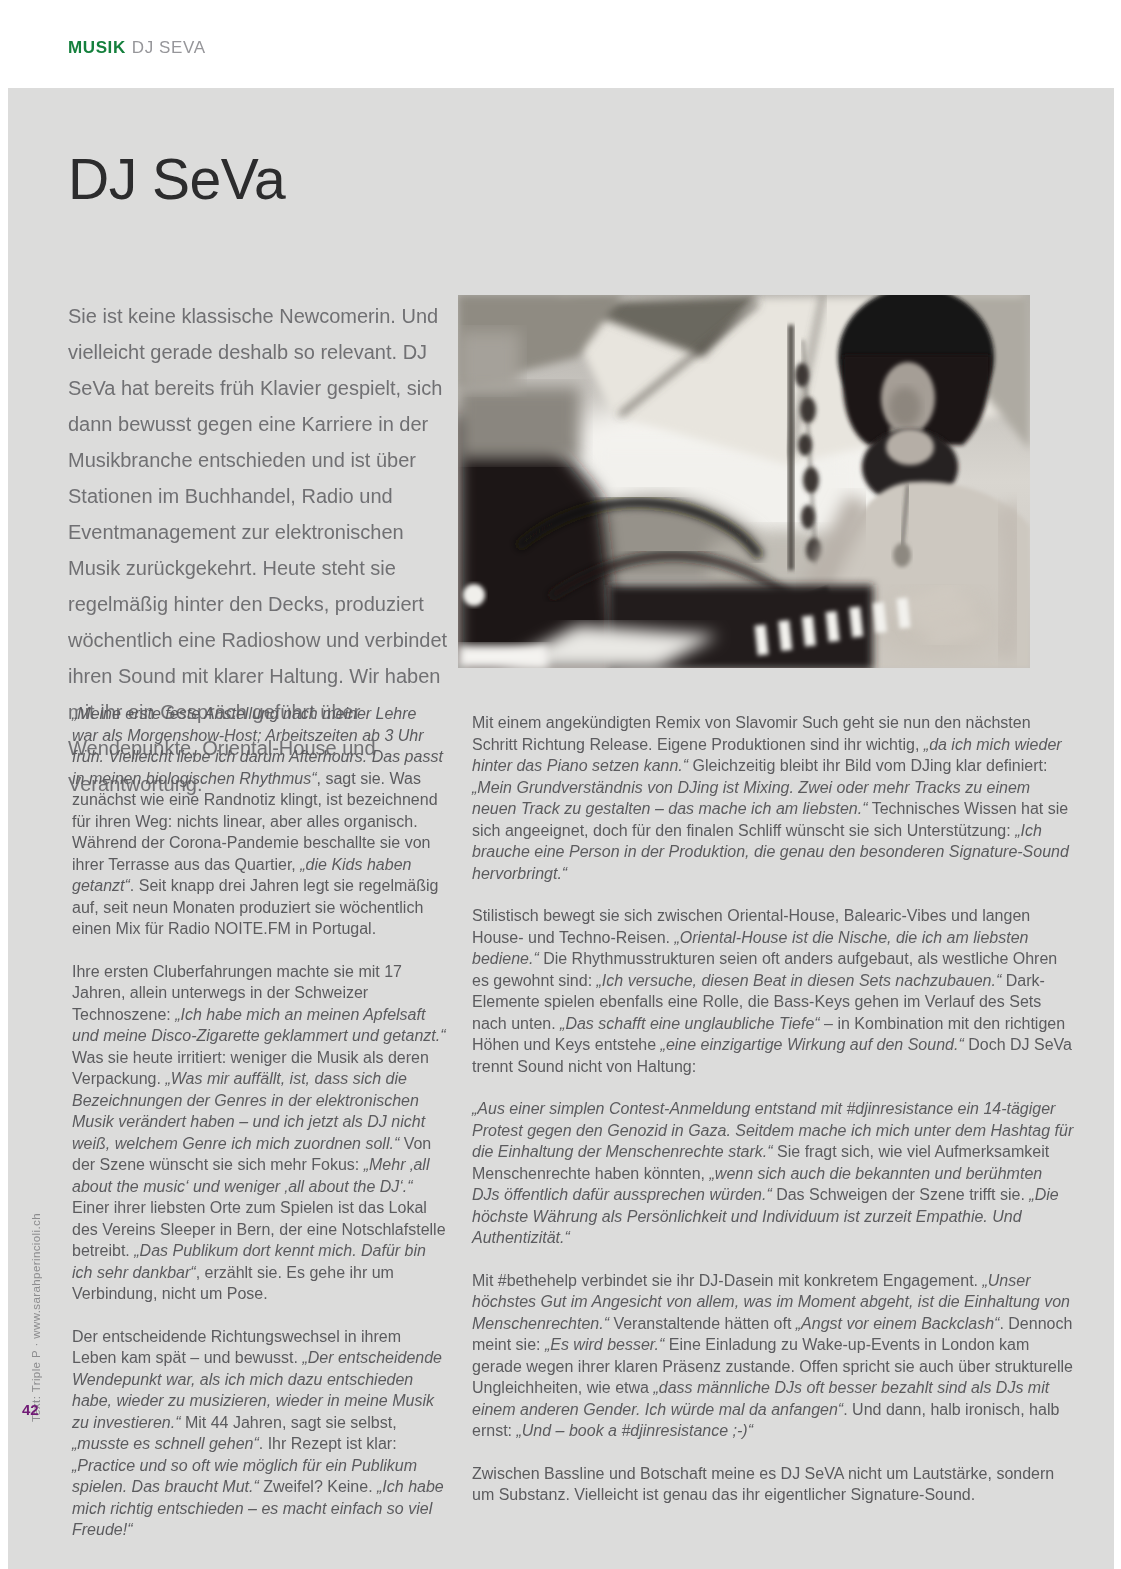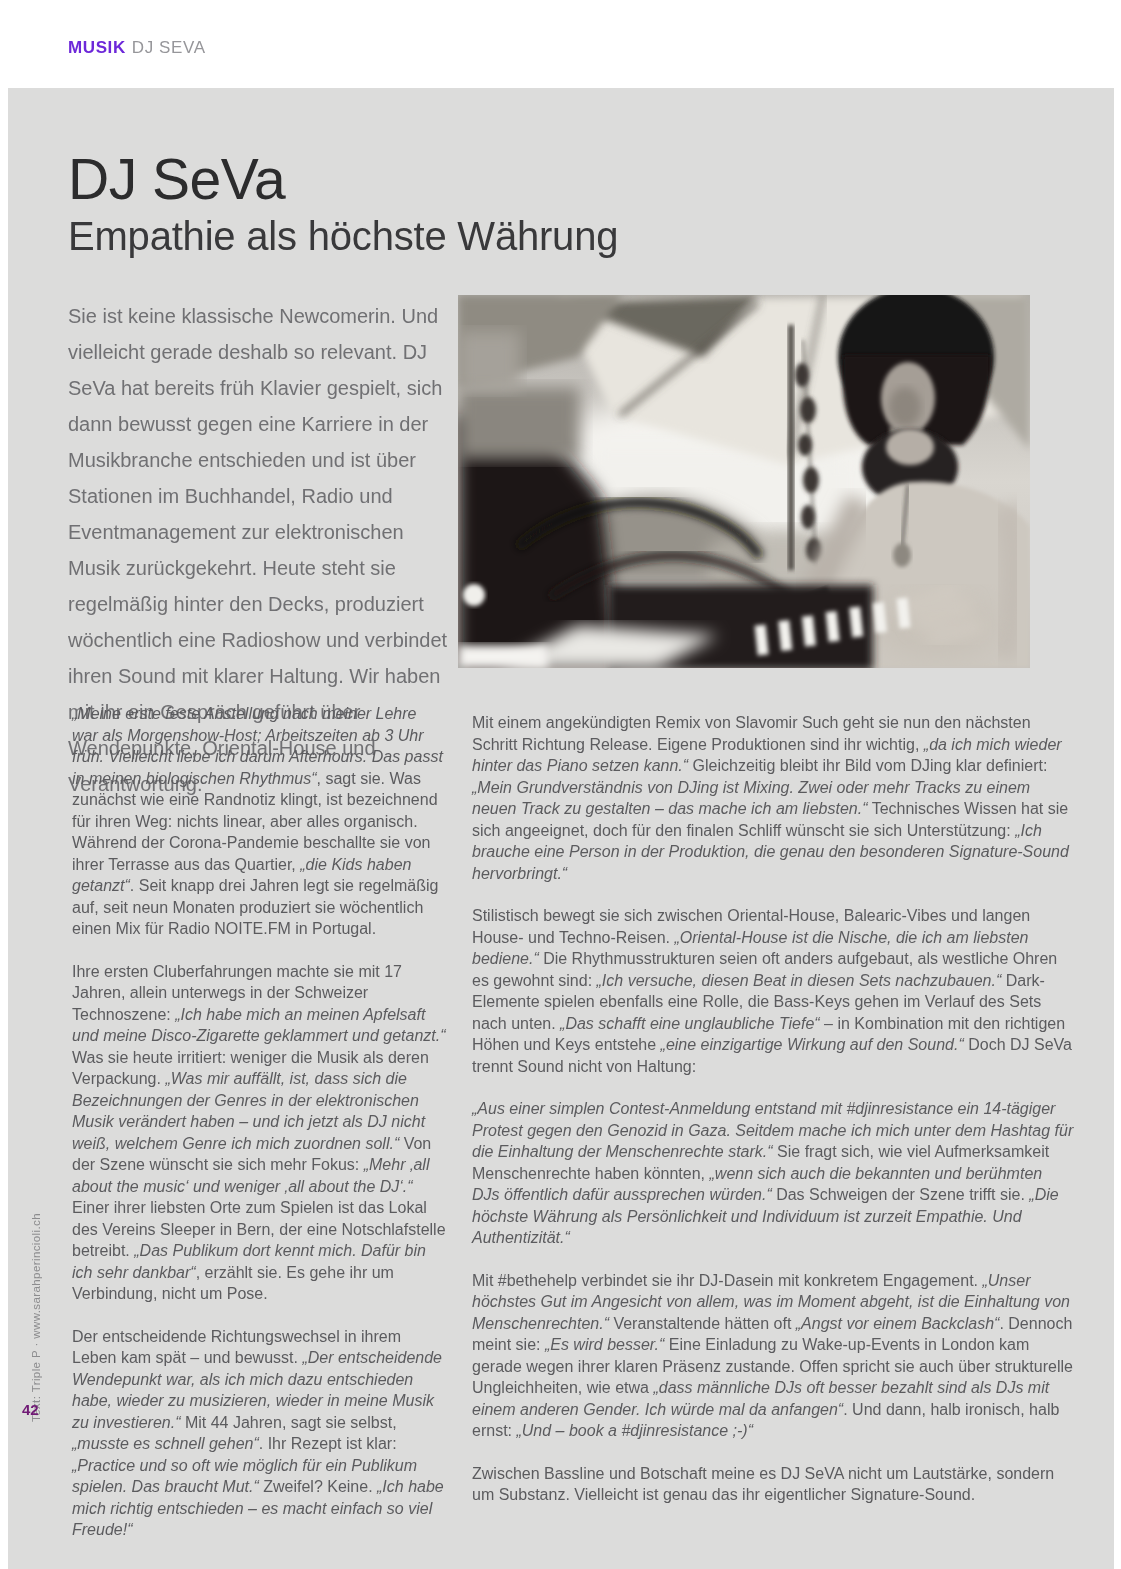--- a/index.html
+++ b/index.html
@@ -1,20 +1,20 @@
 <!DOCTYPE html>
 <html><head>
 <meta charset="utf-8">
 <style>
   html,body{margin:0;padding:0;background:#f6f6f6;}
   .page{position:relative;width:1121px;height:1569px;background:#ffffff;overflow:hidden;
         font-family:"Liberation Sans", sans-serif;}
   
   .kicker{position:absolute;left:68px;top:38px;font-size:17px;letter-spacing:.6px;}
-  .kicker .sec{font-weight:bold;color:#6d28d9;}
+  .kicker .sec{font-weight:bold;color:#15803d;}
   .kicker .top{color:#96969a;margin-left:6px;}
   
   .panel{position:absolute;left:8px;top:88px;width:1106px;height:1481px;background:#dcdcdb;}
   
   .title{position:absolute;left:60px;top:62px;font-size:57px;line-height:1.04;font-weight:500;
          color:#2c2c2d;letter-spacing:-0.5px;}
   .subtitle{position:absolute;left:60px;top:126px;font-size:40px;line-height:1.1;font-weight:300;
             color:#39393b;letter-spacing:-0.2px;}
   
   .intro{position:absolute;left:60px;top:210px;width:384px;font-size:20px;line-height:36px;
@@ -41,21 +41,20 @@
 
 <div class="page">
 
   <div class="kicker">
     <span class="sec">MUSIK</span><span class="top">DJ SEVA</span>
   </div>
 
   <div class="panel">
 
     <h1 class="title" style="margin:0;">DJ SeVa</h1>
-    <h2 class="subtitle" style="margin:0;">Empathie als höchste Währung</h2>
 
     <div class="intro">Sie ist keine klassische Newcomerin. Und vielleicht gerade deshalb so relevant. DJ SeVa hat bereits früh Klavier gespielt, sich dann bewusst gegen eine Karriere in der Musikbranche entschieden und ist über Stationen im Buchhandel, Radio und Eventmanagement zur elektronischen Musik zurückgekehrt. Heute steht sie regelmäßig hinter den Decks, produziert wöchentlich eine Radioshow und verbindet ihren Sound mit klarer Haltung. Wir haben mit ihr ein Gespräch geführt über Wendepunkte, Oriental-House und Verantwortung.</div>
 
     <div class="photo">
       <svg viewBox="0 0 572 373" preserveAspectRatio="none">
         <defs>
           <linearGradient id="bg" x1="0" y1="0" x2="0" y2="1">
             <stop offset="0" stop-color="#b3b0ab"></stop>
             <stop offset="0.5" stop-color="#d9d6d0"></stop>
             <stop offset="1" stop-color="#c4c1bb"></stop>

